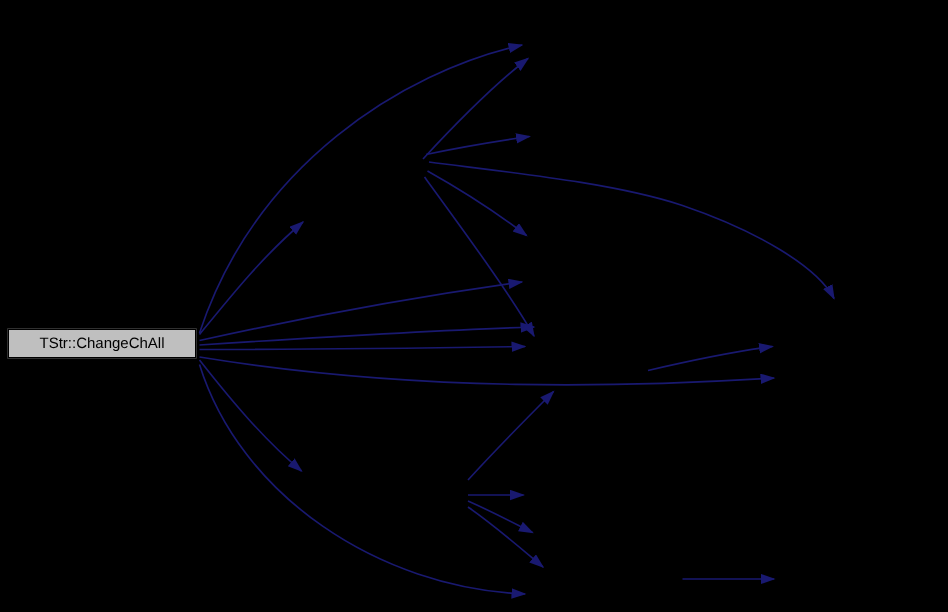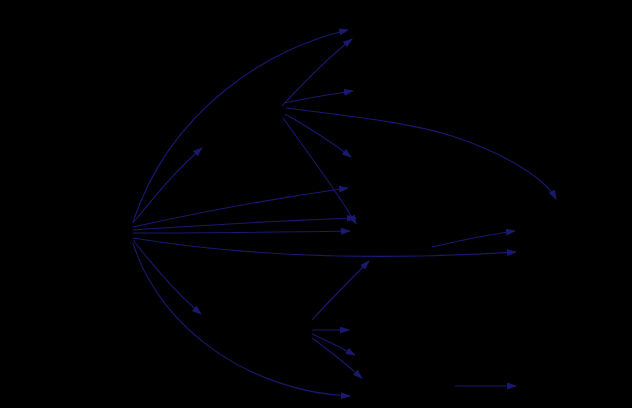--- a/index.html
+++ b/index.html
@@ -80,14 +80,15 @@
       <path class="edge" d="M312,330 C325,330 338,330 349,330" marker-end="url(#arrow)" stroke="#191970"></path>
       <path class="edge" d="M312,334 C330,342 345,350 355,355" marker-end="url(#arrow)" stroke="#191970"></path>
       <path class="edge" d="M312,338 C332,352 350,368 362,378" marker-end="url(#arrow)" stroke="#191970"></path>
 
       <path class="edge" d="M432,247 C462,240 492,234 515,231" marker-end="url(#arrow)" stroke="#191970"></path>
 
       <path class="edge" d="M455,386 C476,386 496,386 516,386" marker-end="url(#arrow)" stroke="#191970"></path>
     </g>
   </svg>
 
+  <div class="graph-node">TStr::ChangeChAll</div>
 
 </div>
 
 </body></html>

